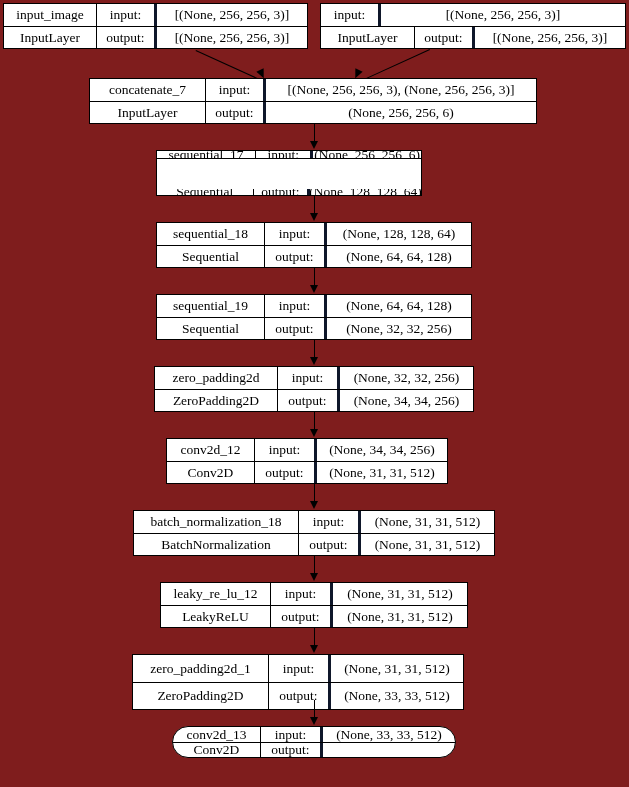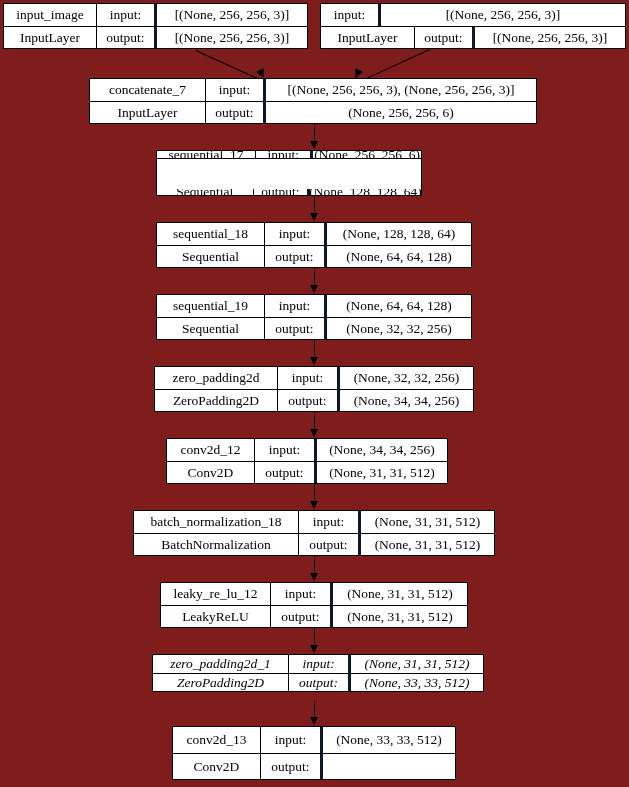--- a/index.html
+++ b/index.html
@@ -252,37 +252,37 @@
     <div class="node-row">
       <div class="cell name" style="width:110px;">LeakyReLU</div>
       <div class="cell label" style="width:62px;">output:</div>
       <div class="cell shape">(None, 31, 31, 512)</div>
     </div>
   </div>
 
   <div class="edge edge-v" style="left:314px; top:628px; height:18px;"></div>
   <div class="arrowhead" style="left:310px; top:645px;"></div>
 
-  <div class="node" style="left:152px; top:654px; width:332px; height:38px;font-style:italic;">
+  <div class="node" style="left:132px; top:654px; width:332px; height:56px;">
     <div class="node-row top">
       <div class="cell name" style="width:136px;">zero_padding2d_1</div>
       <div class="cell label" style="width:62px;">input:</div>
       <div class="cell shape">(None, 31, 31, 512)</div>
     </div>
     <div class="node-row">
       <div class="cell name" style="width:136px;">ZeroPadding2D</div>
       <div class="cell label" style="width:62px;">output:</div>
       <div class="cell shape">(None, 33, 33, 512)</div>
     </div>
   </div>
 
   <div class="edge edge-v" style="left:314px; top:700px; height:18px;"></div>
   <div class="arrowhead" style="left:310px; top:717px;"></div>
 
-  <div class="node" style="left:172px; top:726px; width:284px; height:54px;">
+  <div class="node" style="left:172px; top:726px; width:284px; height:32px;border-radius:21px;">
     <div class="node-row top">
       <div class="cell name" style="width:88px;">conv2d_13</div>
       <div class="cell label" style="width:62px;">input:</div>
       <div class="cell shape">(None, 33, 33, 512)</div>
     </div>
     <div class="node-row">
       <div class="cell name" style="width:88px;">Conv2D</div>
       <div class="cell label" style="width:62px;">output:</div>
     </div>
   </div>

